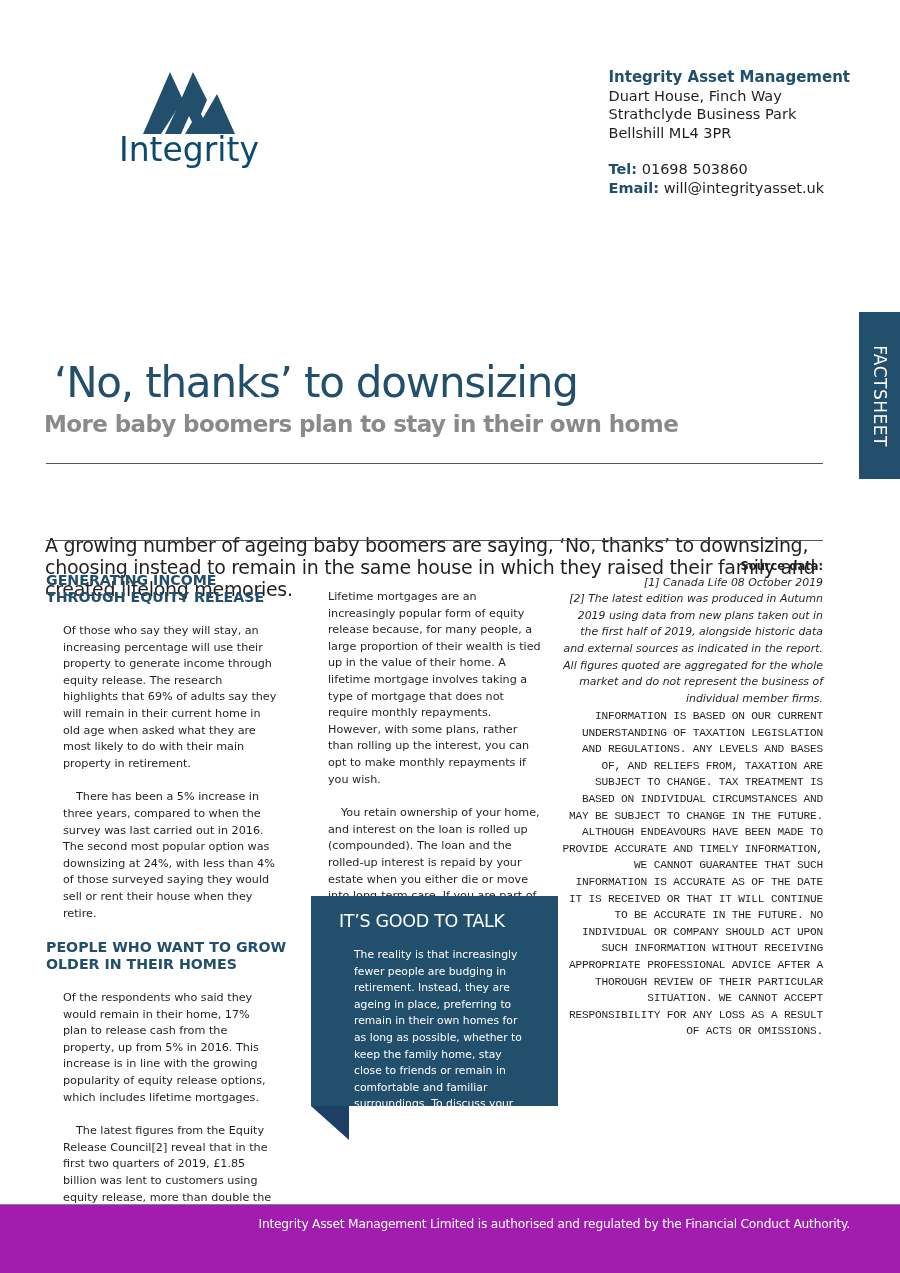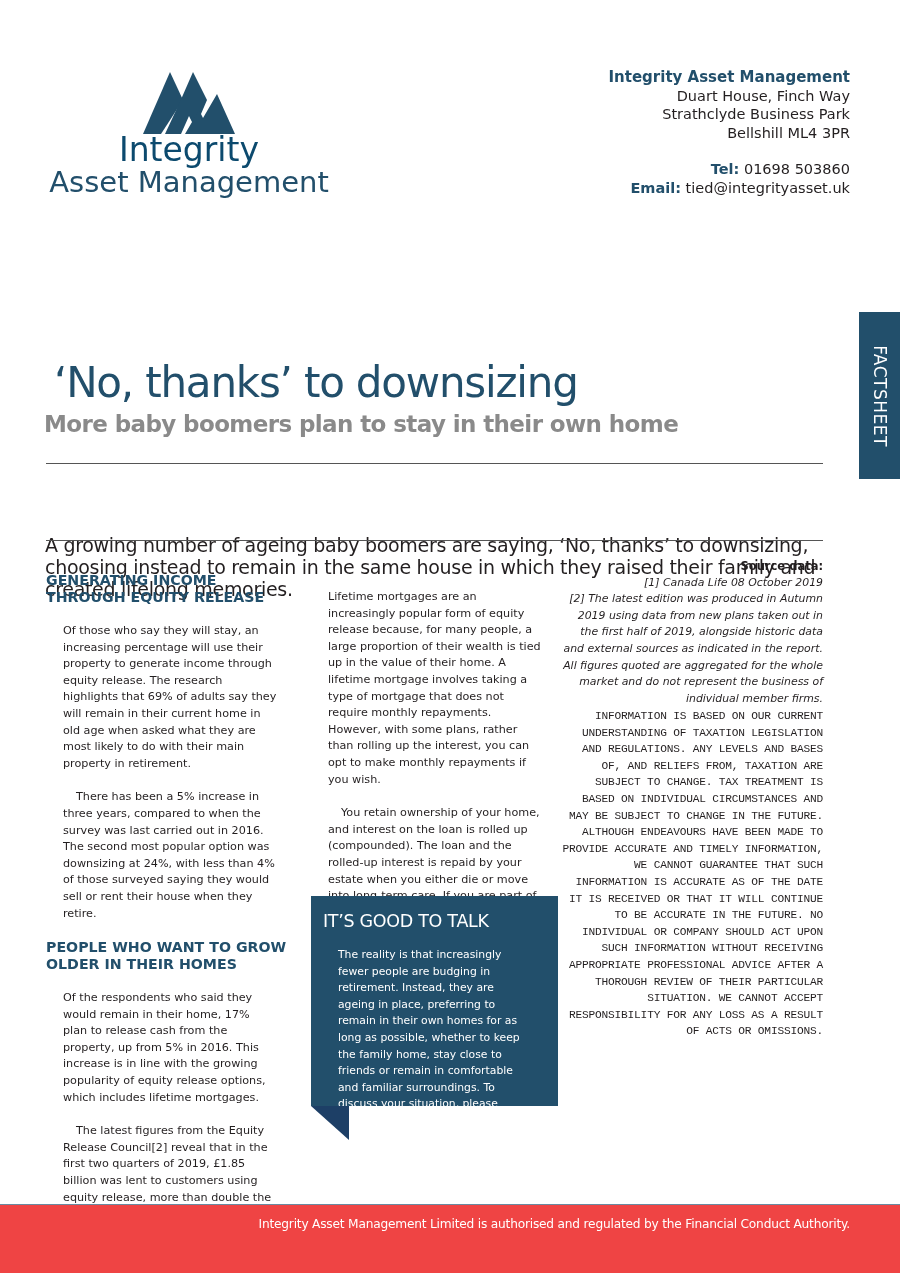--- a/index.html
+++ b/index.html
@@ -9,21 +9,21 @@
     font-family: "DejaVu Sans", sans-serif;
   }
 
   
   .logo { position: absolute; left: 44px; top: 70px; width: 290px; text-align: center; }
   .logo svg { display: block; margin: 0 auto; }
   .logo-line1 { font-size: 33px; color: #0c4a6e; line-height: 32px; margin-top: 0; }
   .logo-line2 { font-size: 29px; color: #224f6b; line-height: 32px; }
 
   
-  .address { position: absolute; right: 50px; top: 68px; text-align: right; font-size: 14.5px; line-height: 18.5px; }
+  .address { position: absolute; right: 50px; top: 68px; text-align: left; font-size: 14.5px; line-height: 18.5px; }
   .address .company { font-weight: bold; color: #224f6b; font-size: 15px; }
   .address .gap { height: 18px; }
   .address .lbl { font-weight: bold; color: #224f6b; }
 
   
   .tab { position: absolute; left: 859px; top: 312px; width: 41px; height: 167px; background: #224f6b; }
   .tab span { position: absolute; left: 50%; top: 50%; transform: translate(-50%,-50%) rotate(90deg);
               color: #fff; font-size: 17px; letter-spacing: 0.5px; white-space: nowrap; }
 
   
@@ -37,65 +37,64 @@
   .col { position: absolute; top: 572px; width: 248px; font-size: 11.2px; line-height: 16.6px; }
   .col1 { left: 46px; }
   .col2 { left: 311px; }
   .col h3 { margin: 0; font-size: 14.2px; line-height: 17px; color: #224f6b; font-weight: bold; letter-spacing: 0; }
   .col p { margin: 17px; }
   .col p.indent { text-indent: 13px; }
   .col .sec2 { margin-top: 12px; }
   .endmark { display: inline-block; width: 8px; height: 8px; background: #224f6b; margin-left: 4px; vertical-align: 0; }
 
   
-  .callout { position: absolute; left: 311px; top: 896px; width: 247px; height: 210px; background: #224f6b; color: #fff; box-sizing: border-box; padding: 14px 12px 0 12px; }
+  .callout { position: absolute; left: 311px; top: 896px; width: 247px; height: 210px; background: #224f6b; color: #fff; box-sizing: border-box; padding: 14px 12px 0 28px; }
   .callout h4 { margin: 0 0 12px 0; font-size: 17.5px; font-weight: normal; letter-spacing: -0.3px; line-height: 22px; }
   .callout p { margin: 15px; font-size: 10.8px; line-height: 16.6px; }
   .callout-tail { position: absolute; left: 311px; top: 1106px; width: 0; height: 0;
                   border-top: 34px solid #1d3f66; border-left: 38px solid transparent; }
 
   
   .sources { position: absolute; right: 77px; top: 558px; width: 260px; text-align: right; font-size: 10.9px; line-height: 16.6px; }
   .sources .head { font-weight: bold; font-size: 11.5px; }
   .sources .ital { font-style: italic; }
   .disclaimer { position: absolute; right: 77px; top: 708px; width: 262px; text-align: right; font-size: 11.2px; line-height: 16.6px; text-transform: uppercase; letter-spacing: -0.2px; font-family: Liberation Mono, monospace; }
 
   
-  .footer { position: absolute; left: 0; top: 1204px; width: 900px; height: 69px; background: #ef4444; border-top: 1px solid #6a8aa0; }
+  .footer { position: absolute; left: 0; top: 1204px; width: 900px; height: 69px; background: #a21caf; border-top: 1px solid #6a8aa0; }
   .footer span { position: absolute; right: 50px; top: 12px; color: #fff; font-size: 12.2px; letter-spacing: -0.2px; }
 </style>
 </head>
 <body>
 
 <div class="logo">
   <svg width="92" height="64" viewBox="0 0 92 64">
 
     <polygon points="0,64 27,2 40,30 18,64" fill="#224f6b"></polygon>
 
     <polygon points="22,64 36,34 50,2 64,30 52,58 46,46 38,64" fill="#224f6b"></polygon>
 
     <polygon points="42,64 56,40 60,48 74,24 92,64" fill="#224f6b"></polygon>
   </svg>
   <div class="logo-line1">Integrity</div>
-  <div class="logo-line2">Asset Management</div>
 </div>
 
 <div class="address">
   <div class="company">Integrity Asset Management</div>
   <div>Duart House, Finch Way</div>
   <div>Strathclyde Business Park</div>
   <div>Bellshill ML4 3PR</div>
   <div class="gap"></div>
   <div>
     <span class="lbl">Tel:</span>
     <span>01698 503860</span>
   </div>
   <div>
     <span class="lbl">Email:</span>
-    <span>tied@integrityasset.uk</span>
+    <span>will@integrityasset.uk</span>
   </div>
 </div>
 
 <div class="tab">
   <span>FACTSHEET</span>
 </div>
 
 <h1 class="title">‘No, thanks’ to downsizing</h1>
 <h2 class="subtitle">More baby boomers plan to stay in their own home</h2>
 

